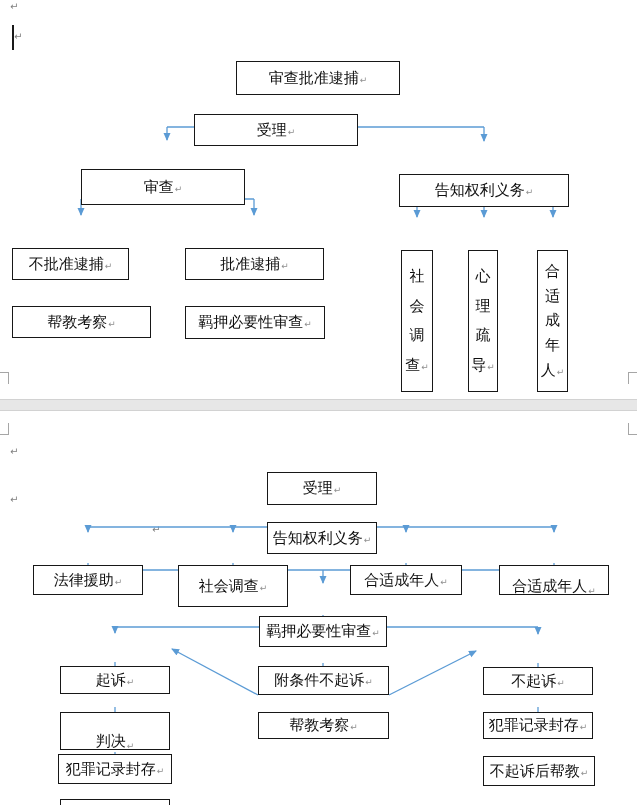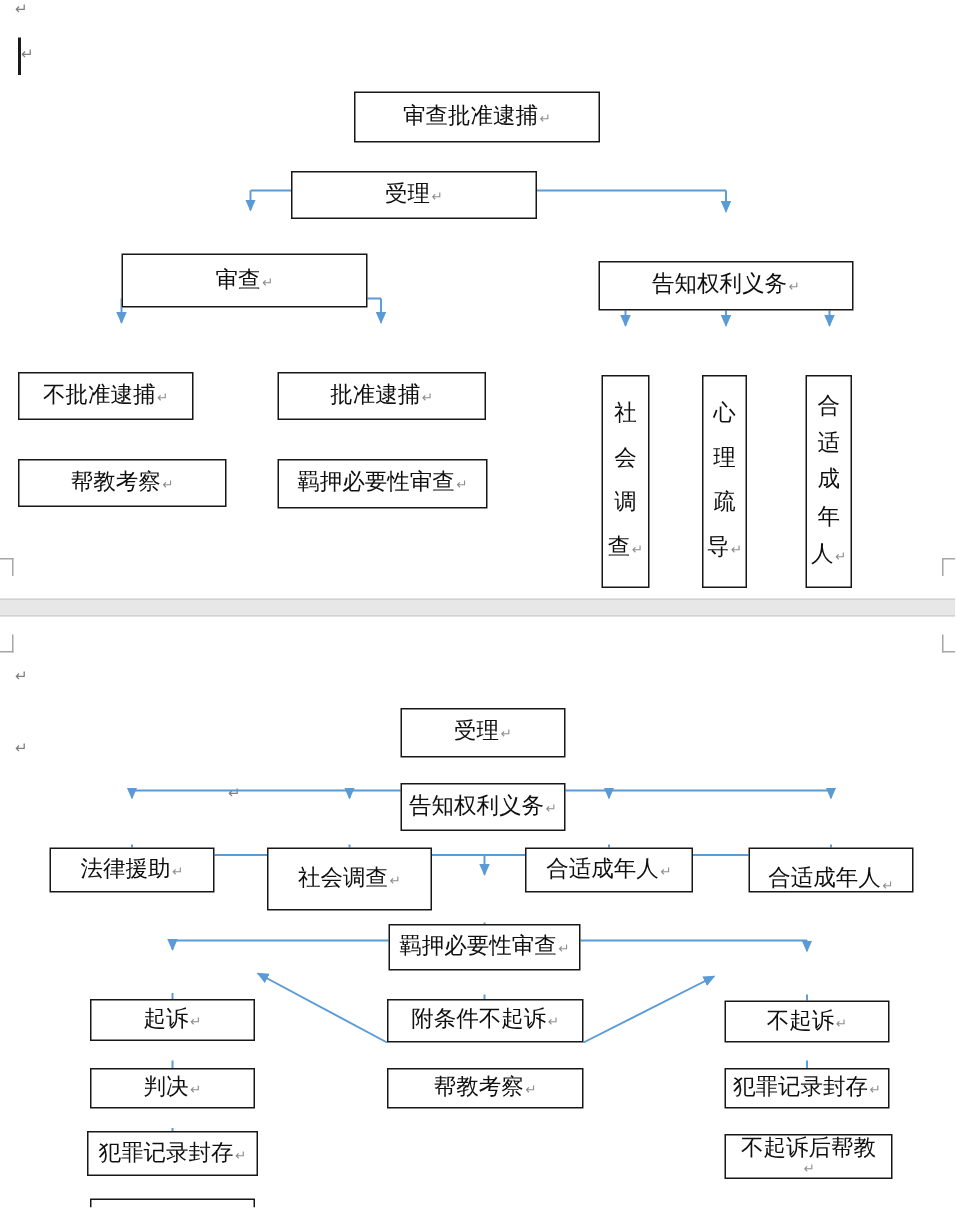--- a/index.html
+++ b/index.html
@@ -188,37 +188,37 @@
         <span class="mark">↵</span>
       </div>
       <div class="node" style="left: 258px; top: 634px; width: 131px; height: 29px;">
         <span>附条件不起诉</span>
         <span class="mark">↵</span>
       </div>
       <div class="node" style="left: 483px; top: 635px; width: 110px; height: 28px;">
         <span>不起诉</span>
         <span class="mark">↵</span>
       </div>
-      <div class="node" style="left: 60px; top: 680px; width: 110px; height: 27px;">
+      <div class="node" style="left: 60px; top: 680px; width: 110px; height: 38px; align-items: flex-end;">
         <span>判决</span>
         <span class="mark">↵</span>
       </div>
       <div class="node" style="left: 258px; top: 680px; width: 131px; height: 27px;">
         <span>帮教考察</span>
         <span class="mark">↵</span>
       </div>
       <div class="node" style="left: 483px; top: 680px; width: 110px; height: 27px;">
         <span>犯罪记录封存</span>
         <span class="mark">↵</span>
       </div>
       <div class="node" style="left: 58px; top: 722px; width: 114px; height: 30px;">
         <span>犯罪记录封存</span>
         <span class="mark">↵</span>
       </div>
-      <div class="node" style="left: 483px; top: 724px; width: 112px; height: 30px; flex-direction: column;">
+      <div class="node" style="left: 483px; top: 724px; width: 112px; height: 30px;">
         <span>不起诉后帮教</span>
         <span class="mark">↵</span>
       </div>
       <div class="node" style="left: 60px; top: 767px; width: 110px; height: 30px;">
         <span>判后帮教</span>
         <span class="mark">↵</span>
       </div>
     </div>
 </div>
 

